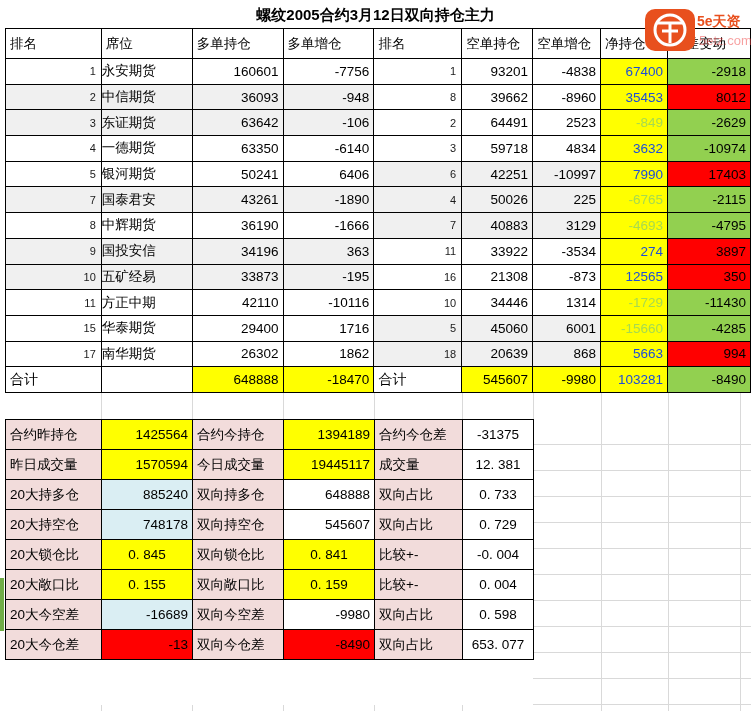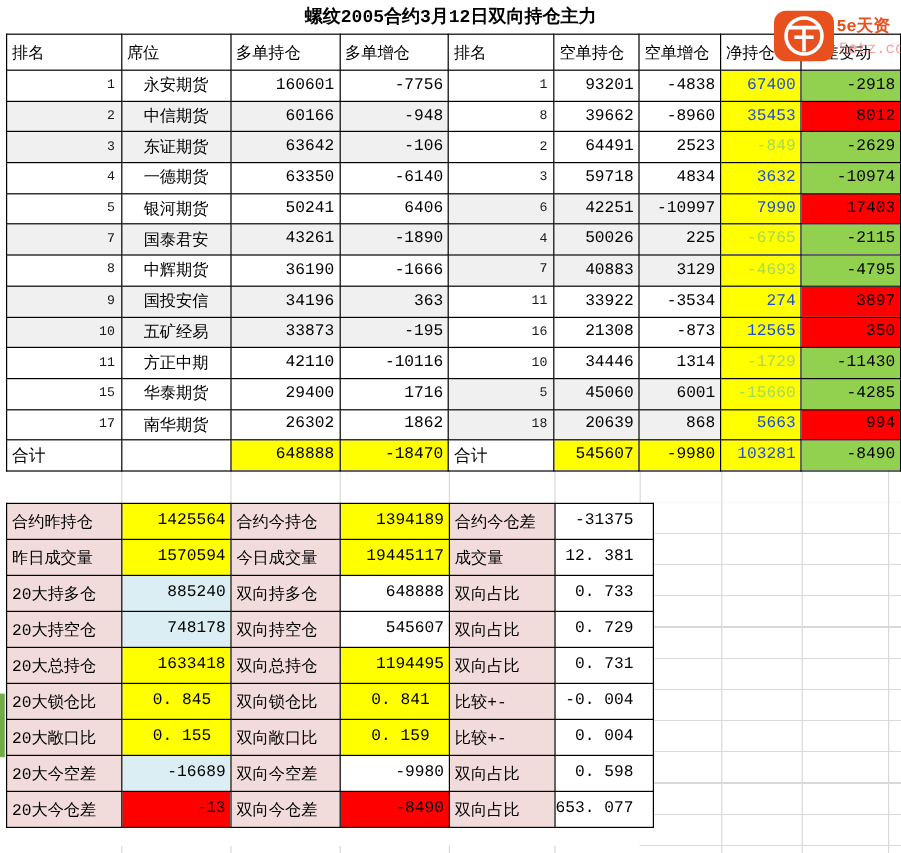--- a/index.html
+++ b/index.html
@@ -1,47 +1,47 @@
 <!DOCTYPE html>
 <html><head>
 <meta charset="utf-8">
 <style>
   html,body{margin:0;padding:0}
   #page{position:relative;width:751px;height:711px;background:#fff;overflow:hidden;
-        font-family:Liberation Mono, monospace;color:#000}
+        font-family:Liberation Sans, sans-serif;color:#000}
 
   
   .title{position:absolute;left:0;top:0;width:751px;height:28px;line-height:29px;
          text-align:center;font-size:15px;font-weight:bold;background:#fff;z-index:2}
 
   
   table{border-collapse:collapse;table-layout:fixed;position:absolute;z-index:3}
   td,th{border:1px solid #000;overflow:hidden;white-space:nowrap;padding:0;box-sizing:border-box}
 
   .main{left:5px;top:28px}
   .main thead tr{height:30px}
   .main tbody tr{height:25.7px}
   .main th{font-weight:normal;text-align:left;padding-left:4px;font-size:13.5px;background:#fff}
   .c-rank{font-size:11px;text-align:right;padding-right:5px;color:#1a1a1a;background:#fff}
-  .c-seat{font-size:13.5px;text-align:center;background:#fff}
+  .c-seat{font-size:13.5px;background:#fff}
   .c-num {font-size:13.5px;text-align:right;padding-right:4px;background:#fff}
   .shade{background:#F0F0F0}
   .bg-yellow{background:#FFFF00}
   .bg-green {background:#92D050}
   .bg-red   {background:#FF0000}
   .bg-blue  {background:#DAEEF3}
   .t-red  {color:#1d4ed8}
   .t-green{color:#A6DA50}
   .c-label{font-size:14px;text-align:left;padding-left:4px;background:#fff}
 
   .sum{left:5px;top:419px}
   .sum tr{height:30px}
   .sum .c-label{font-size:13.5px;background:#F2DCDB}
   .sum .c-num{font-size:13.5px}
-  .c-center{text-align:right;padding-right:16px}
+  .c-center{text-align:center;padding-right:0}
 
   
   .ghost-area{position:absolute;left:533px;top:419px;width:218px;height:292px;z-index:1;
       background:repeating-linear-gradient(to bottom,transparent 0px,transparent 25px,#D9D9D9 25px,#D9D9D9 26px)}
   .vline{position:absolute;width:1px;background:#D9D9D9;z-index:1}
   .green-sliver{position:absolute;left:0;top:578px;width:4px;height:53px;background:#70AD47;z-index:2}
 
   
   .logo-box{position:absolute;left:645px;top:9px;width:50px;height:42px;border-radius:10px;z-index:6}
   .logo-brand{position:absolute;left:697px;top:13px;font-size:14px;font-weight:bold;z-index:6;letter-spacing:0px}
@@ -99,21 +99,21 @@
           <td class="c-num">-7756</td>
           <td class="c-rank">1</td>
           <td class="c-num">93201</td>
           <td class="c-num">-4838</td>
           <td class="c-num bg-yellow t-red">67400</td>
           <td class="c-num bg-green">-2918</td>
         </tr>
         <tr>
           <td class="c-rank shade">2</td>
           <td class="c-seat shade">中信期货</td>
-          <td class="c-num shade">60166</td>
+          <td class="c-num shade">36093</td>
           <td class="c-num shade">-948</td>
           <td class="c-rank">8</td>
           <td class="c-num">39662</td>
           <td class="c-num">-8960</td>
           <td class="c-num bg-yellow t-red">35453</td>
           <td class="c-num bg-red">8012</td>
         </tr>
         <tr>
           <td class="c-rank shade">3</td>
           <td class="c-seat shade">东证期货</td>
@@ -274,28 +274,20 @@
         </tr>
         <tr>
           <td class="c-label">20大持空仓</td>
           <td class="c-num bg-blue">748178</td>
           <td class="c-label">双向持空仓</td>
           <td class="c-num ">545607</td>
           <td class="c-label">双向占比</td>
           <td class="c-num c-center">0. 729</td>
         </tr>
         <tr>
-          <td class="c-label">20大总持仓</td>
-          <td class="c-num bg-yellow">1633418</td>
-          <td class="c-label">双向总持仓</td>
-          <td class="c-num bg-yellow">1194495</td>
-          <td class="c-label">双向占比</td>
-          <td class="c-num c-center">0. 731</td>
-        </tr>
-        <tr>
           <td class="c-label">20大锁仓比</td>
           <td class="c-num bg-yellow c-center">0. 845</td>
           <td class="c-label">双向锁仓比</td>
           <td class="c-num bg-yellow c-center">0. 841</td>
           <td class="c-label">比较+-</td>
           <td class="c-num c-center">-0. 004</td>
         </tr>
         <tr>
           <td class="c-label">20大敞口比</td>
           <td class="c-num bg-yellow c-center">0. 155</td>

